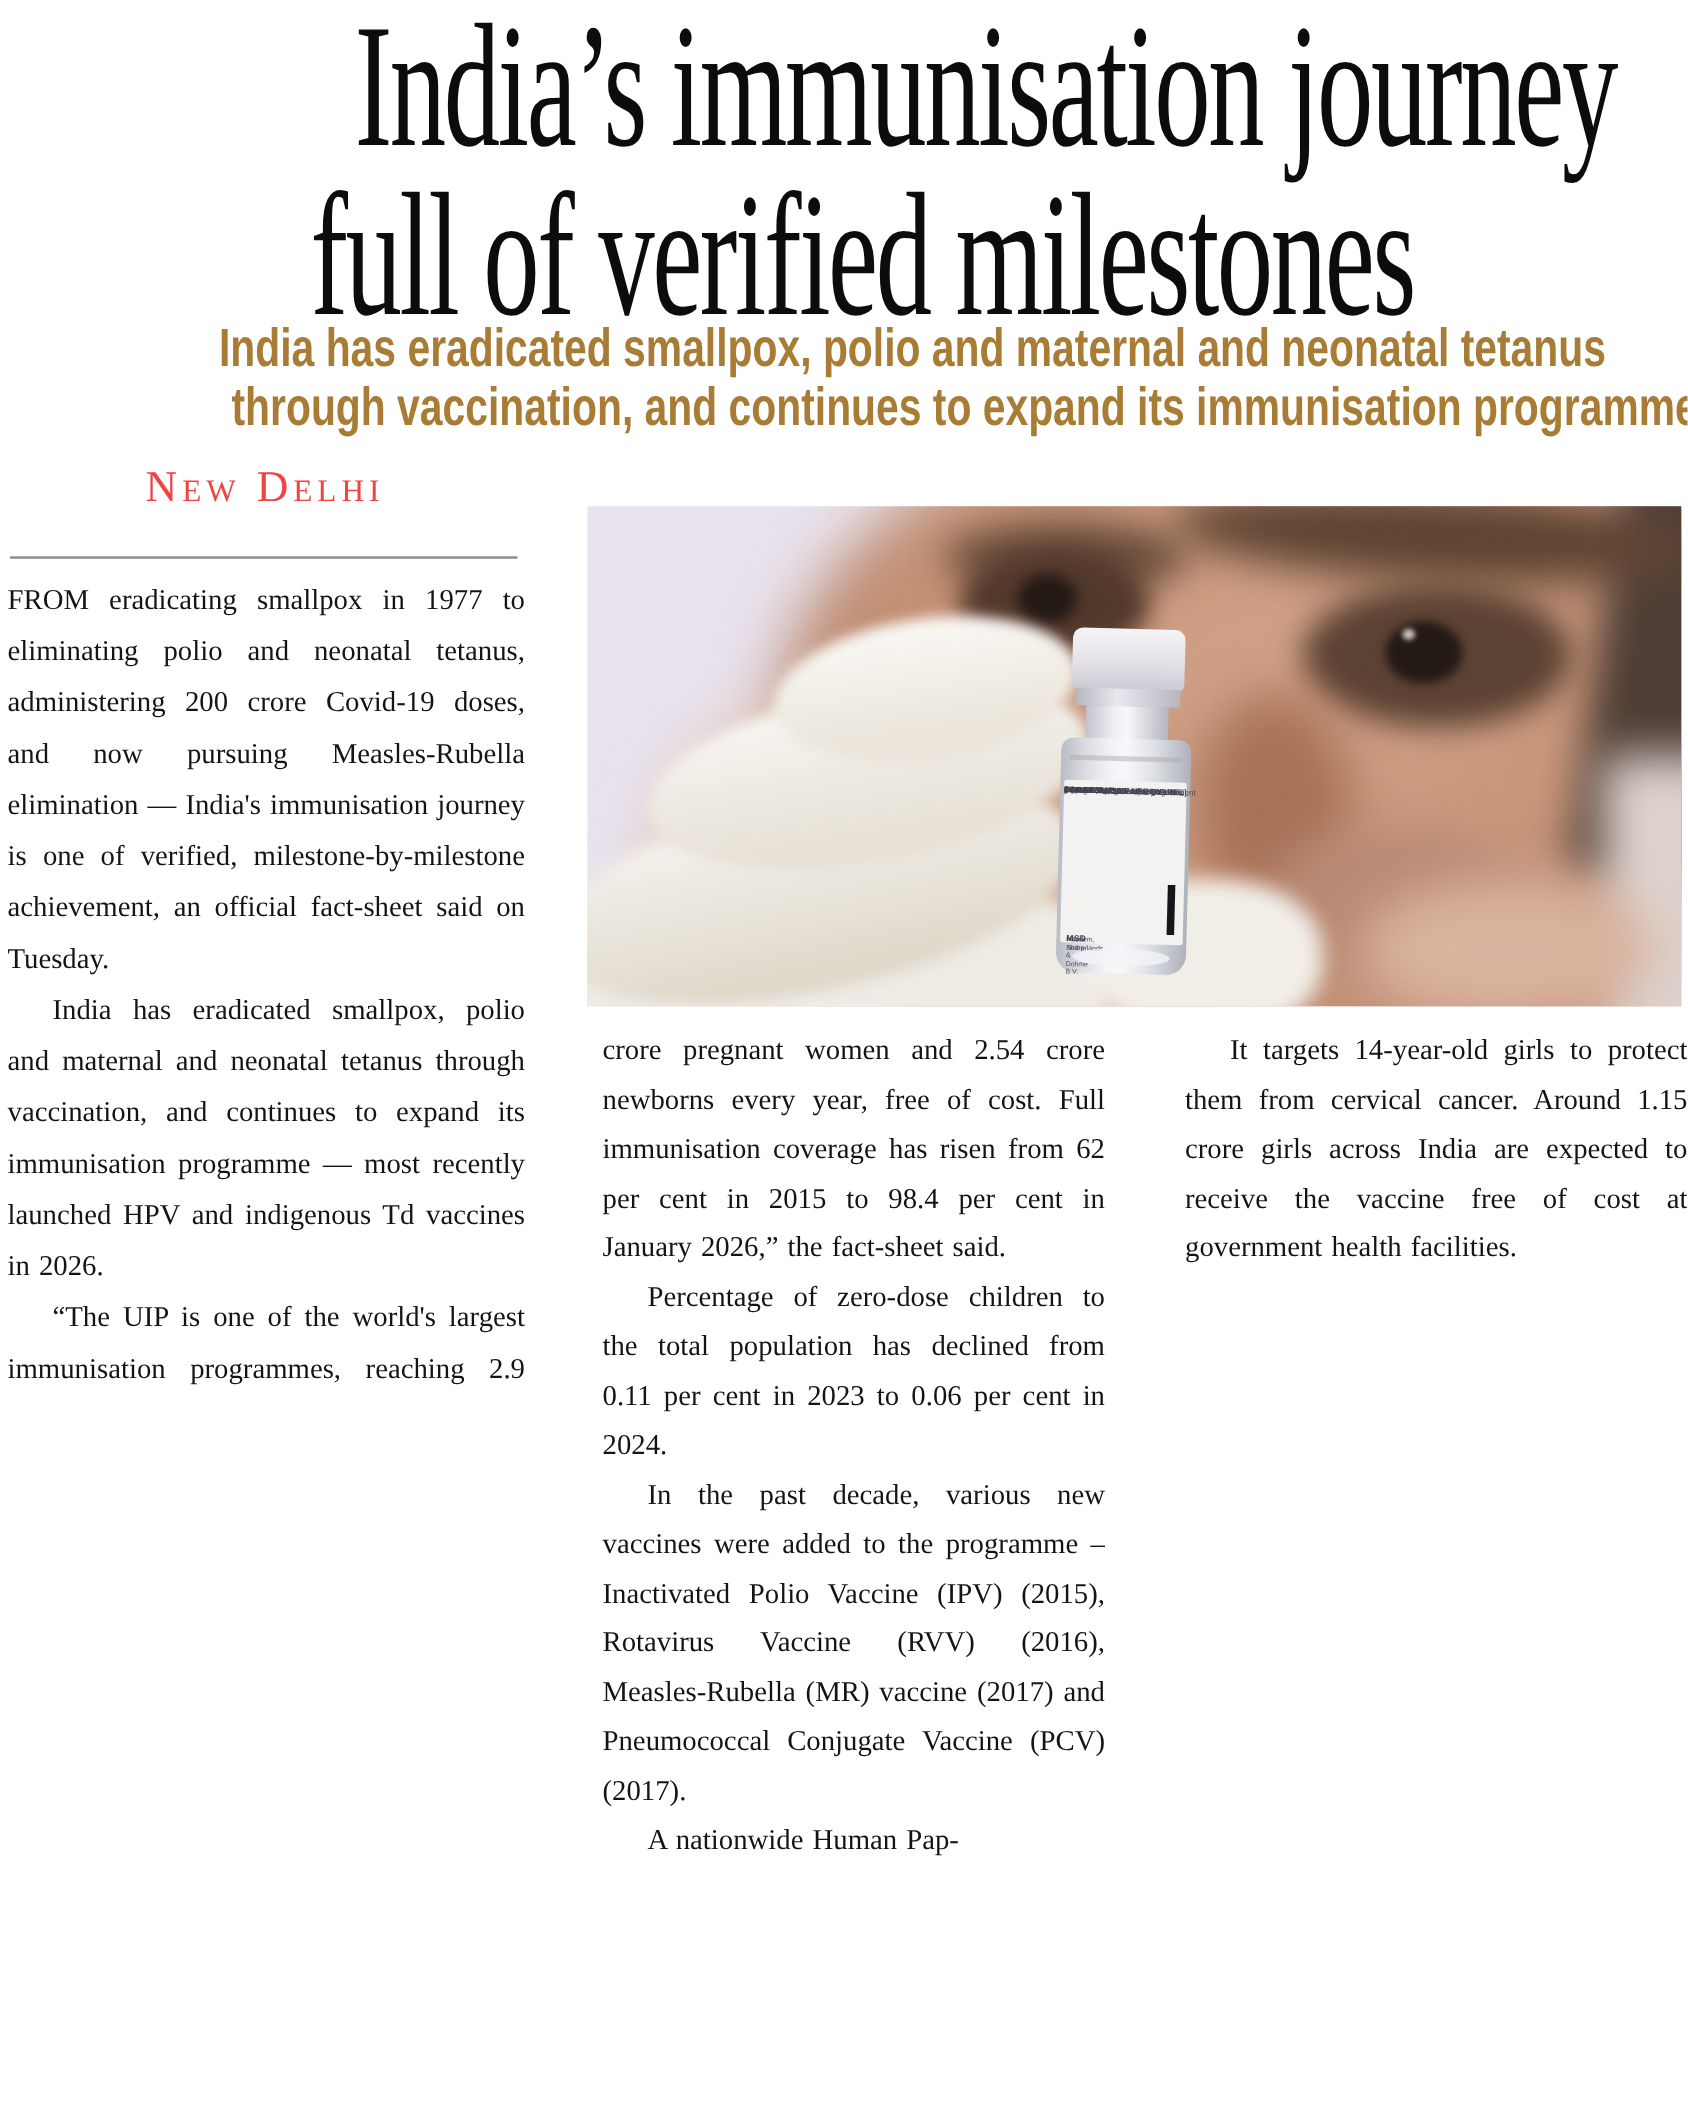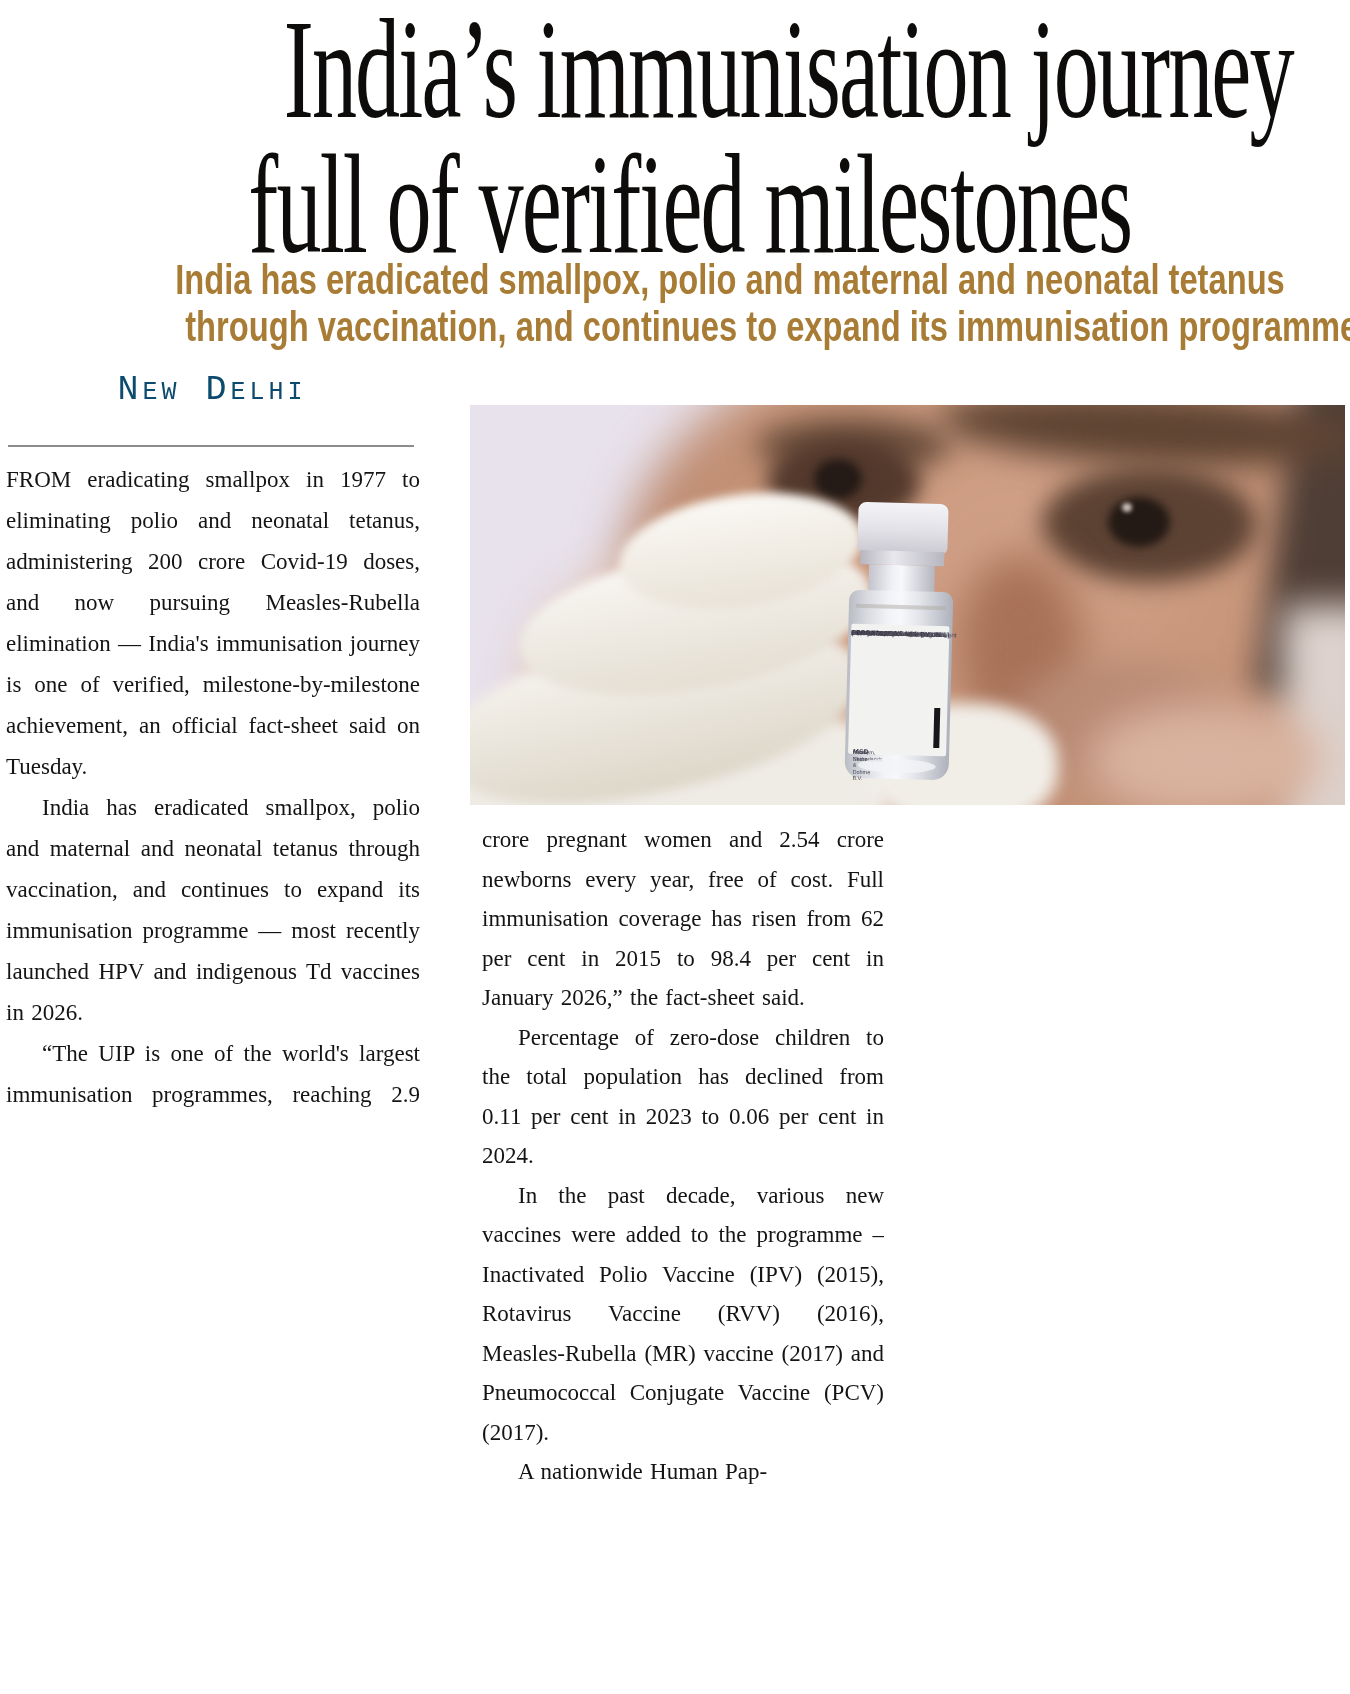--- a/index.html
+++ b/index.html
@@ -14,21 +14,21 @@
   .headline{position:absolute;left:0;top:2px;width:1350px;text-align:center;}
   .hl{height:135px;line-height:135px;font-size:141px;white-space:nowrap;}
   .hl>span{display:inline-block;transform:scaleX(.64);transform-origin:50% 50%;letter-spacing:-3px;}
   
   .subhead{position:absolute;left:0;top:256px;width:1350px;text-align:center;
            font-family:"Liberation Sans", sans-serif;font-weight:bold;}
   .sl{height:47px;line-height:47px;font-size:43px;white-space:nowrap;}
   .sl>span{display:inline-block;transform:scaleX(.76);transform-origin:50% 50%;}
   
   .dateline{position:absolute;left:6px;top:370px;width:412px;text-align:center;
-            font-variant:small-caps;font-size:35px;letter-spacing:4px;color:#0c4a6e;font-family:Liberation Mono, monospace;}
+            font-variant:small-caps;font-size:35px;letter-spacing:4px;color:#ef4444;}
   .date-rule{position:absolute;left:8px;top:445px;width:406px;height:2px;background:#8d8d8d;}
   
   .col{position:absolute;width:414px;overflow:hidden;}
   #col-0{left:6px;top:459px;height:1235px;}
   #col-1{left:470px;top:820px;height:874px;}
   #col-2{left:936px;top:820px;height:874px;}
   .col p{margin:0;font-size:23px;text-align:justify;color:#141414;word-spacing:1.5px;}
   #col-0 p{line-height:41px;}
   #col-1 p,#col-2 p{line-height:39.5px;margin-left:12px;}
   .col p.ind{text-indent:36px;}
@@ -157,13 +157,14 @@
     <p class="ind">India has eradicated smallpox, polio and maternal and neonatal tetanus through vaccination, and continues to expand its immunisation programme — most recently launched HPV and indigenous Td vaccines in 2026.</p>
     <p class="ind stretch">“The UIP is one of the world's largest immunisation programmes, reaching 2.9</p>
   </div>
 <div class="col" id="col-1">
     <p>crore pregnant women and 2.54 crore newborns every year, free of cost. Full immunisation coverage has risen from 62 per cent in 2015 to 98.4 per cent in January 2026,” the fact-sheet said.</p>
     <p class="ind">Percentage of zero-dose children to the total population has declined from 0.11 per cent in 2023 to 0.06 per cent in 2024.</p>
     <p class="ind">In the past decade, various new vaccines were added to the programme – Inactivated Polio Vaccine (IPV) (2015), Rotavirus Vaccine (RVV) (2016), Measles-Rubella (MR) vaccine (2017) and Pneumococcal Conjugate Vaccine (PCV) (2017).</p>
     <p class="ind">A nationwide Human Pap-</p>
   </div>
 <div class="col" id="col-2">
+    <p class="ind">It targets 14-year-old girls to protect them from cervical cancer. Around 1.15 crore girls across India are expected to receive the vaccine free of cost at government health facilities.</p>
   </div>
 
 </body></html>

